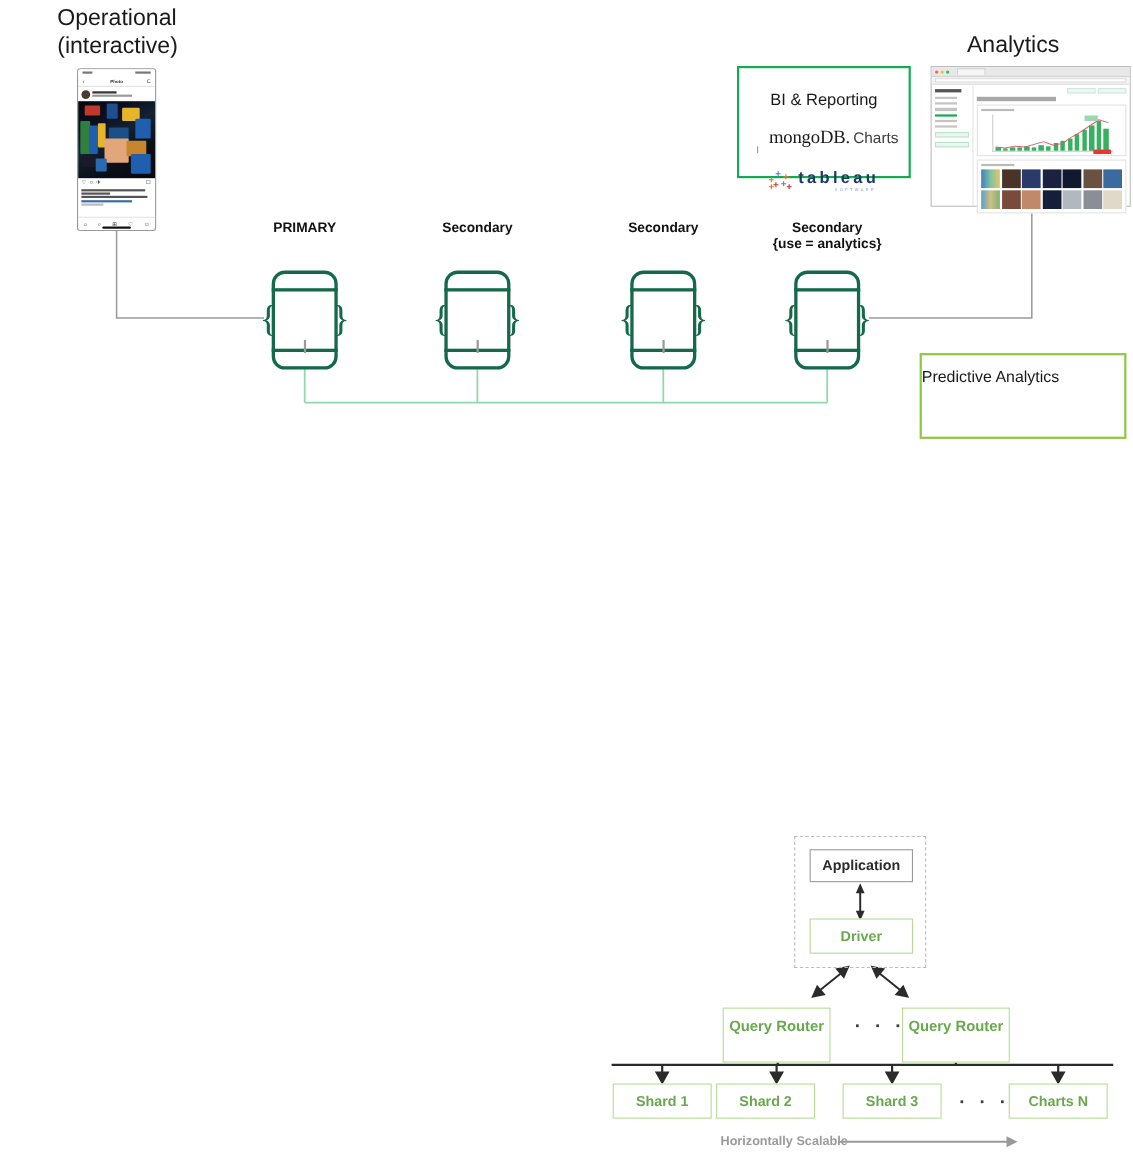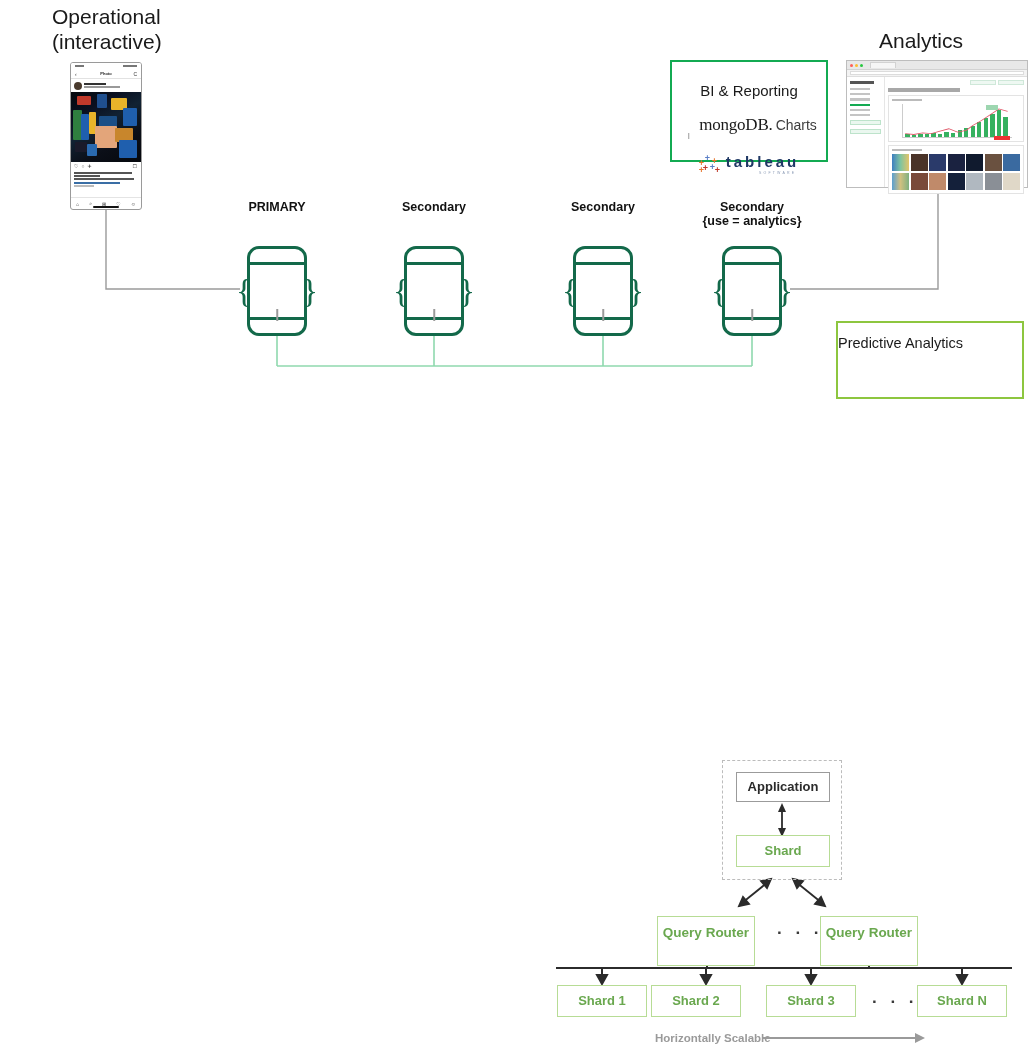--- a/index.html
+++ b/index.html
@@ -428,26 +428,26 @@
       </div>
   </div>
 </div>
 
 <div class="abs" id="predictive-box">
   <div id="pred-title">Predictive Analytics</div>
 </div>
 
 <div class="abs" id="app-driver-group">
   <div class="sbox" id="application-box">Application</div>
-  <div class="sbox green" id="driver-box">Shard</div>
+  <div class="sbox green" id="driver-box">Driver</div>
 </div>
 
 <div class="router-box abs" style="left:657px;top:916px">Query Router</div>
 <div class="ellipsis abs" style="left:777px;top:923px">· · ·</div>
 <div class="router-box abs" style="left:820px;top:916px">Query Router</div>
 
 <div class="shard-box abs" style="left:557px;top:985px">Shard 1</div>
 <div class="shard-box abs" style="left:651px;top:985px">Shard 2</div>
 <div class="shard-box abs" style="left:766px;top:985px">Shard 3</div>
 <div class="ellipsis abs" style="left:872px;top:992px">· · ·</div>
-<div class="shard-box abs" style="left:917px;top:985px">Shard N</div>
+<div class="shard-box abs" style="left:917px;top:985px">Charts N</div>
 
 <div id="scalable-label">Horizontally Scalable</div>
 
 </body></html>

